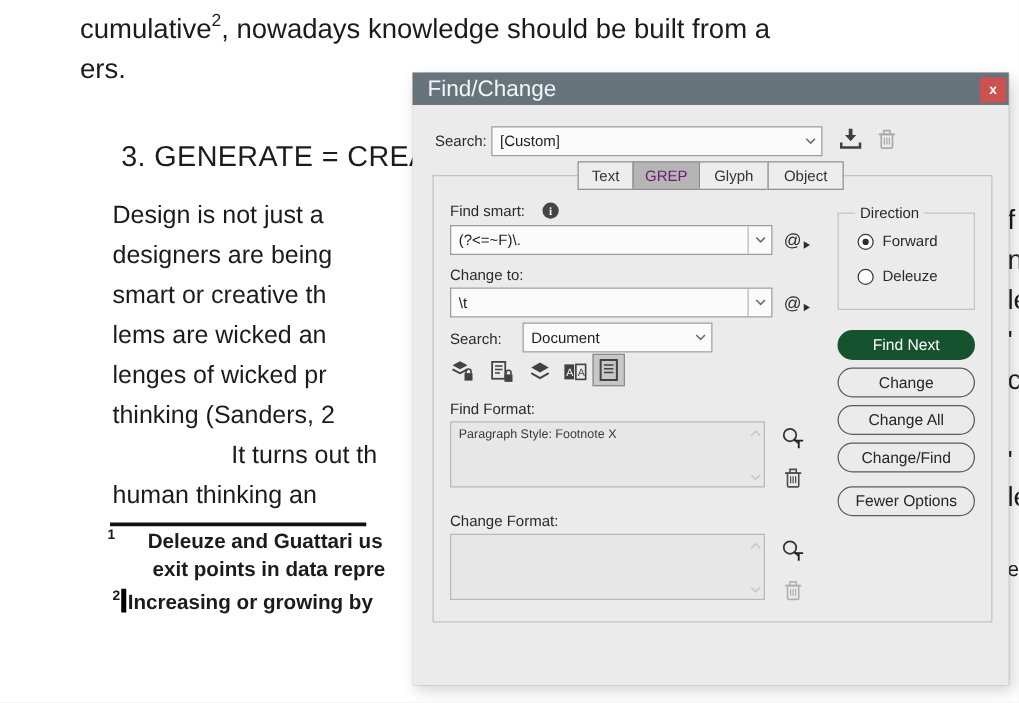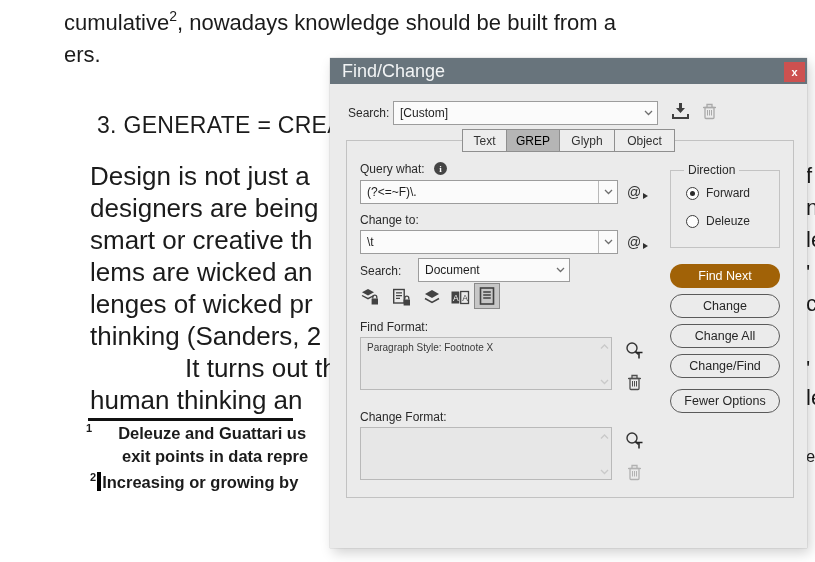--- a/index.html
+++ b/index.html
@@ -3,21 +3,21 @@
 <meta charset="utf-8">
 <style>
   html,body{margin:0;padding:0;}
   body{
     width:815px;height:562px;overflow:hidden;position:relative;
     background:#ffffff;
     font-family:"Liberation Sans", sans-serif;
   }
   
   .doc span.dline{position:absolute;white-space:nowrap;color:#1b1b1b;}
-  .body-line{font-size:26px;}
+  .body-line{font-size:20px;}
   .top-line{font-size:22px;}
   .doc .sup{font-size:14px;vertical-align:9px;}
   .heading{font-size:23px;letter-spacing:.3px;}
   .fnsep{position:absolute;left:88px;top:418px;width:205px;height:3px;background:#111;}
   .fn{font-size:16.5px;font-weight:bold;}
   .fn .fsup{font-size:11px;vertical-align:7px;}
   .caret{display:inline-block;width:4px;height:19px;background:#000;vertical-align:-3px;margin:0 1px 0 1px;}
   .frag{position:absolute;left:806px;white-space:nowrap;color:#1b1b1b;font-size:22px;}
   .frag.small{font-size:16.5px;}
 
@@ -32,42 +32,42 @@
   .closebtn{position:absolute;right:2px;top:4px;width:21px;height:20px;background:#cd5150;
     color:#fff;font-size:11px;font-weight:bold;display:flex;align-items:center;justify-content:center;cursor:default;}
   .lbl{position:absolute;white-space:nowrap;}
   .fld{position:absolute;background:#fbfbfb;border:1px solid #9c9c9c;display:flex;align-items:center;
        padding:11px 6px;box-sizing:border-box;color:#1e1e1e;overflow:hidden;}
   .fld .val{white-space:nowrap;}
   .chevzone{position:absolute;right:0;top:0;bottom:0;width:18px;display:flex;align-items:center;justify-content:center;}
   .chevzone.sep{border-left:1px solid #b9b9b9;}
   .tabs .tab{position:absolute;top:71px;height:23px;box-sizing:border-box;border:1px solid #8f8f8f;
     background:#ededed;display:flex;align-items:center;justify-content:center;color:#333;}
-  .tabs .tab.active{background:#b5b5b5;color:#000000;}
+  .tabs .tab.active{background:#b5b5b5;color:#701a75;}
   .groupbox{position:absolute;left:16px;top:82px;width:448px;height:358px;border:1px solid #c2c2c2;box-sizing:border-box;}
   .infoic{position:absolute;width:13px;height:13px;border-radius:50%;background:#454545;color:#fff;
     font-size:9px;font-weight:bold;display:flex;align-items:center;justify-content:center;font-family:"Liberation Serif",serif;}
   .atbtn{position:absolute;font-size:14px;color:#2e2e2e;}
   .atbtn .flyout{position:absolute;right:-7px;bottom:1px;width:0;height:0;
     border-left:5px solid #2e2e2e;border-top:3px solid transparent;border-bottom:3px solid transparent;}
   .togglebar .tg{position:absolute;width:26px;height:26px;display:flex;align-items:center;justify-content:center;}
   .togglebar .tg.pressed{background:#c7c7c7;border:1px solid #8a8a8a;box-sizing:border-box;}
   .fmtbox{position:absolute;left:30px;width:252px;height:53px;background:#e7e7e7;border:1px solid #b9b9b9;box-sizing:border-box;}
   .fmtbox .fmtval{position:absolute;left:6px;top:4px;font-size:10px;color:#3a3a3a;white-space:nowrap;}
   .scrollhint{position:absolute;right:2px;color:#c9c9c9;}
   .sidebtn{position:absolute;left:294px;width:20px;height:20px;display:flex;align-items:center;justify-content:center;}
   .dirbox{position:absolute;left:340px;top:112px;width:110px;height:78px;border:1px solid #c3c3c3;box-sizing:border-box;}
   .dirlegend{position:absolute;left:354px;top:105px;background:#ebebeb;padding:0 4px;}
   .radiorow{position:absolute;display:flex;align-items:center;gap:7px;}
   .radio{width:13px;height:13px;border:1.6px solid #3c3c3c;border-radius:50%;box-sizing:border-box;
     display:flex;align-items:center;justify-content:center;background:#fdfdfd;}
   .radio .dot{width:5px;height:5px;border-radius:50%;background:#2b2b2b;}
   .pill{position:absolute;width:110px;height:24px;border:1px solid #5a5a5a;border-radius:12px;background:transparent;
     font-size:12.5px;color:#262626;display:flex;align-items:center;justify-content:center;box-sizing:border-box;}
-  .pill.primary{background:#a16207;border:none;color:#fff;}
+  .pill.primary{background:#14532d;border:none;color:#fff;}
 </style>
 </head>
 <body>
 
 <div class="doc">
   <span class="dline top-line" style="left:64px;top:8px;"><span>cumulative</span><span class="sup">2</span><span>, nowadays knowledge should be built from a</span></span>
   <span class="dline top-line" style="left:64px;top:42px;">ers.</span>
 
   <span class="dline heading" style="left:97px;top:112px;">3. GENERATE = CREA</span>
 
@@ -133,21 +133,21 @@
 
   <div class="groupbox"></div>
 
   <div class="tabs">
     <div class="tab" style="left:132px;width:45px;">Text</div>
     <div class="tab active" style="left:176px;width:54px;">GREP</div>
     <div class="tab" style="left:229px;width:56px;">Glyph</div>
     <div class="tab" style="left:284px;width:61px;">Object</div>
   </div>
 
-  <span class="lbl" style="left:30px;top:104px;">Query what:</span>
+  <span class="lbl" style="left:30px;top:104px;">Find smart:</span>
   <span class="infoic" style="left:104px;top:104px;">i</span>
   <div class="fld" style="left:30px;top:122px;width:258px;height:24px;">
     <span class="val">(?&lt;=~F)\.</span>
     <span class="chevzone sep">
       <svg width="9" height="6">
           <path d="M1 1 L4.5 4.5 L8 1" stroke="#6e6e6e" stroke-width="1.3" fill="none"></path>
         </svg>
     </span>
   </div>
   <span class="atbtn" style="left:297px;top:126px;"><span>@</span><i class="flyout"></i></span>

